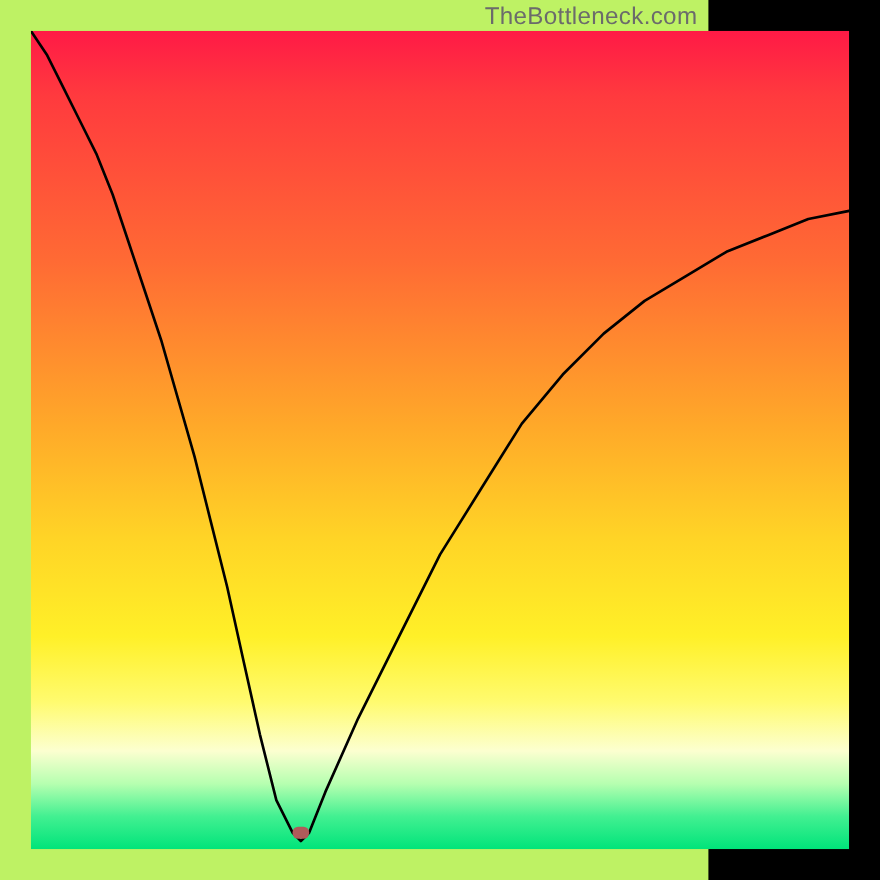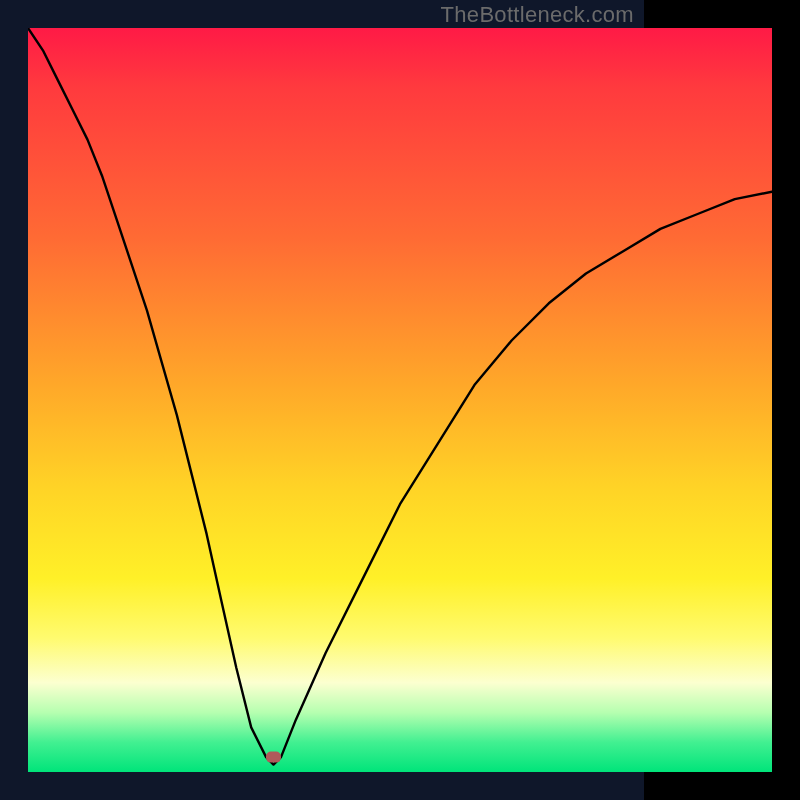--- a/index.html
+++ b/index.html
@@ -8,21 +8,21 @@
     width: 800px;
     height: 800px;
     overflow: hidden;
     background: #000;
     font-family: Arial, Helvetica, sans-serif;
   }
   .frame {
     position: relative;
     width: 644px;
     height: 800px;
-    background: #0f172a;
+    background: #bef264;
   }
   .watermark {
     position: absolute;
     top: 2px;
     right: 10px;
     color: #6b6b6b;
     font-size: 22px;
     font-weight: 400;
     letter-spacing: 0.3px;
     z-index: 10;

